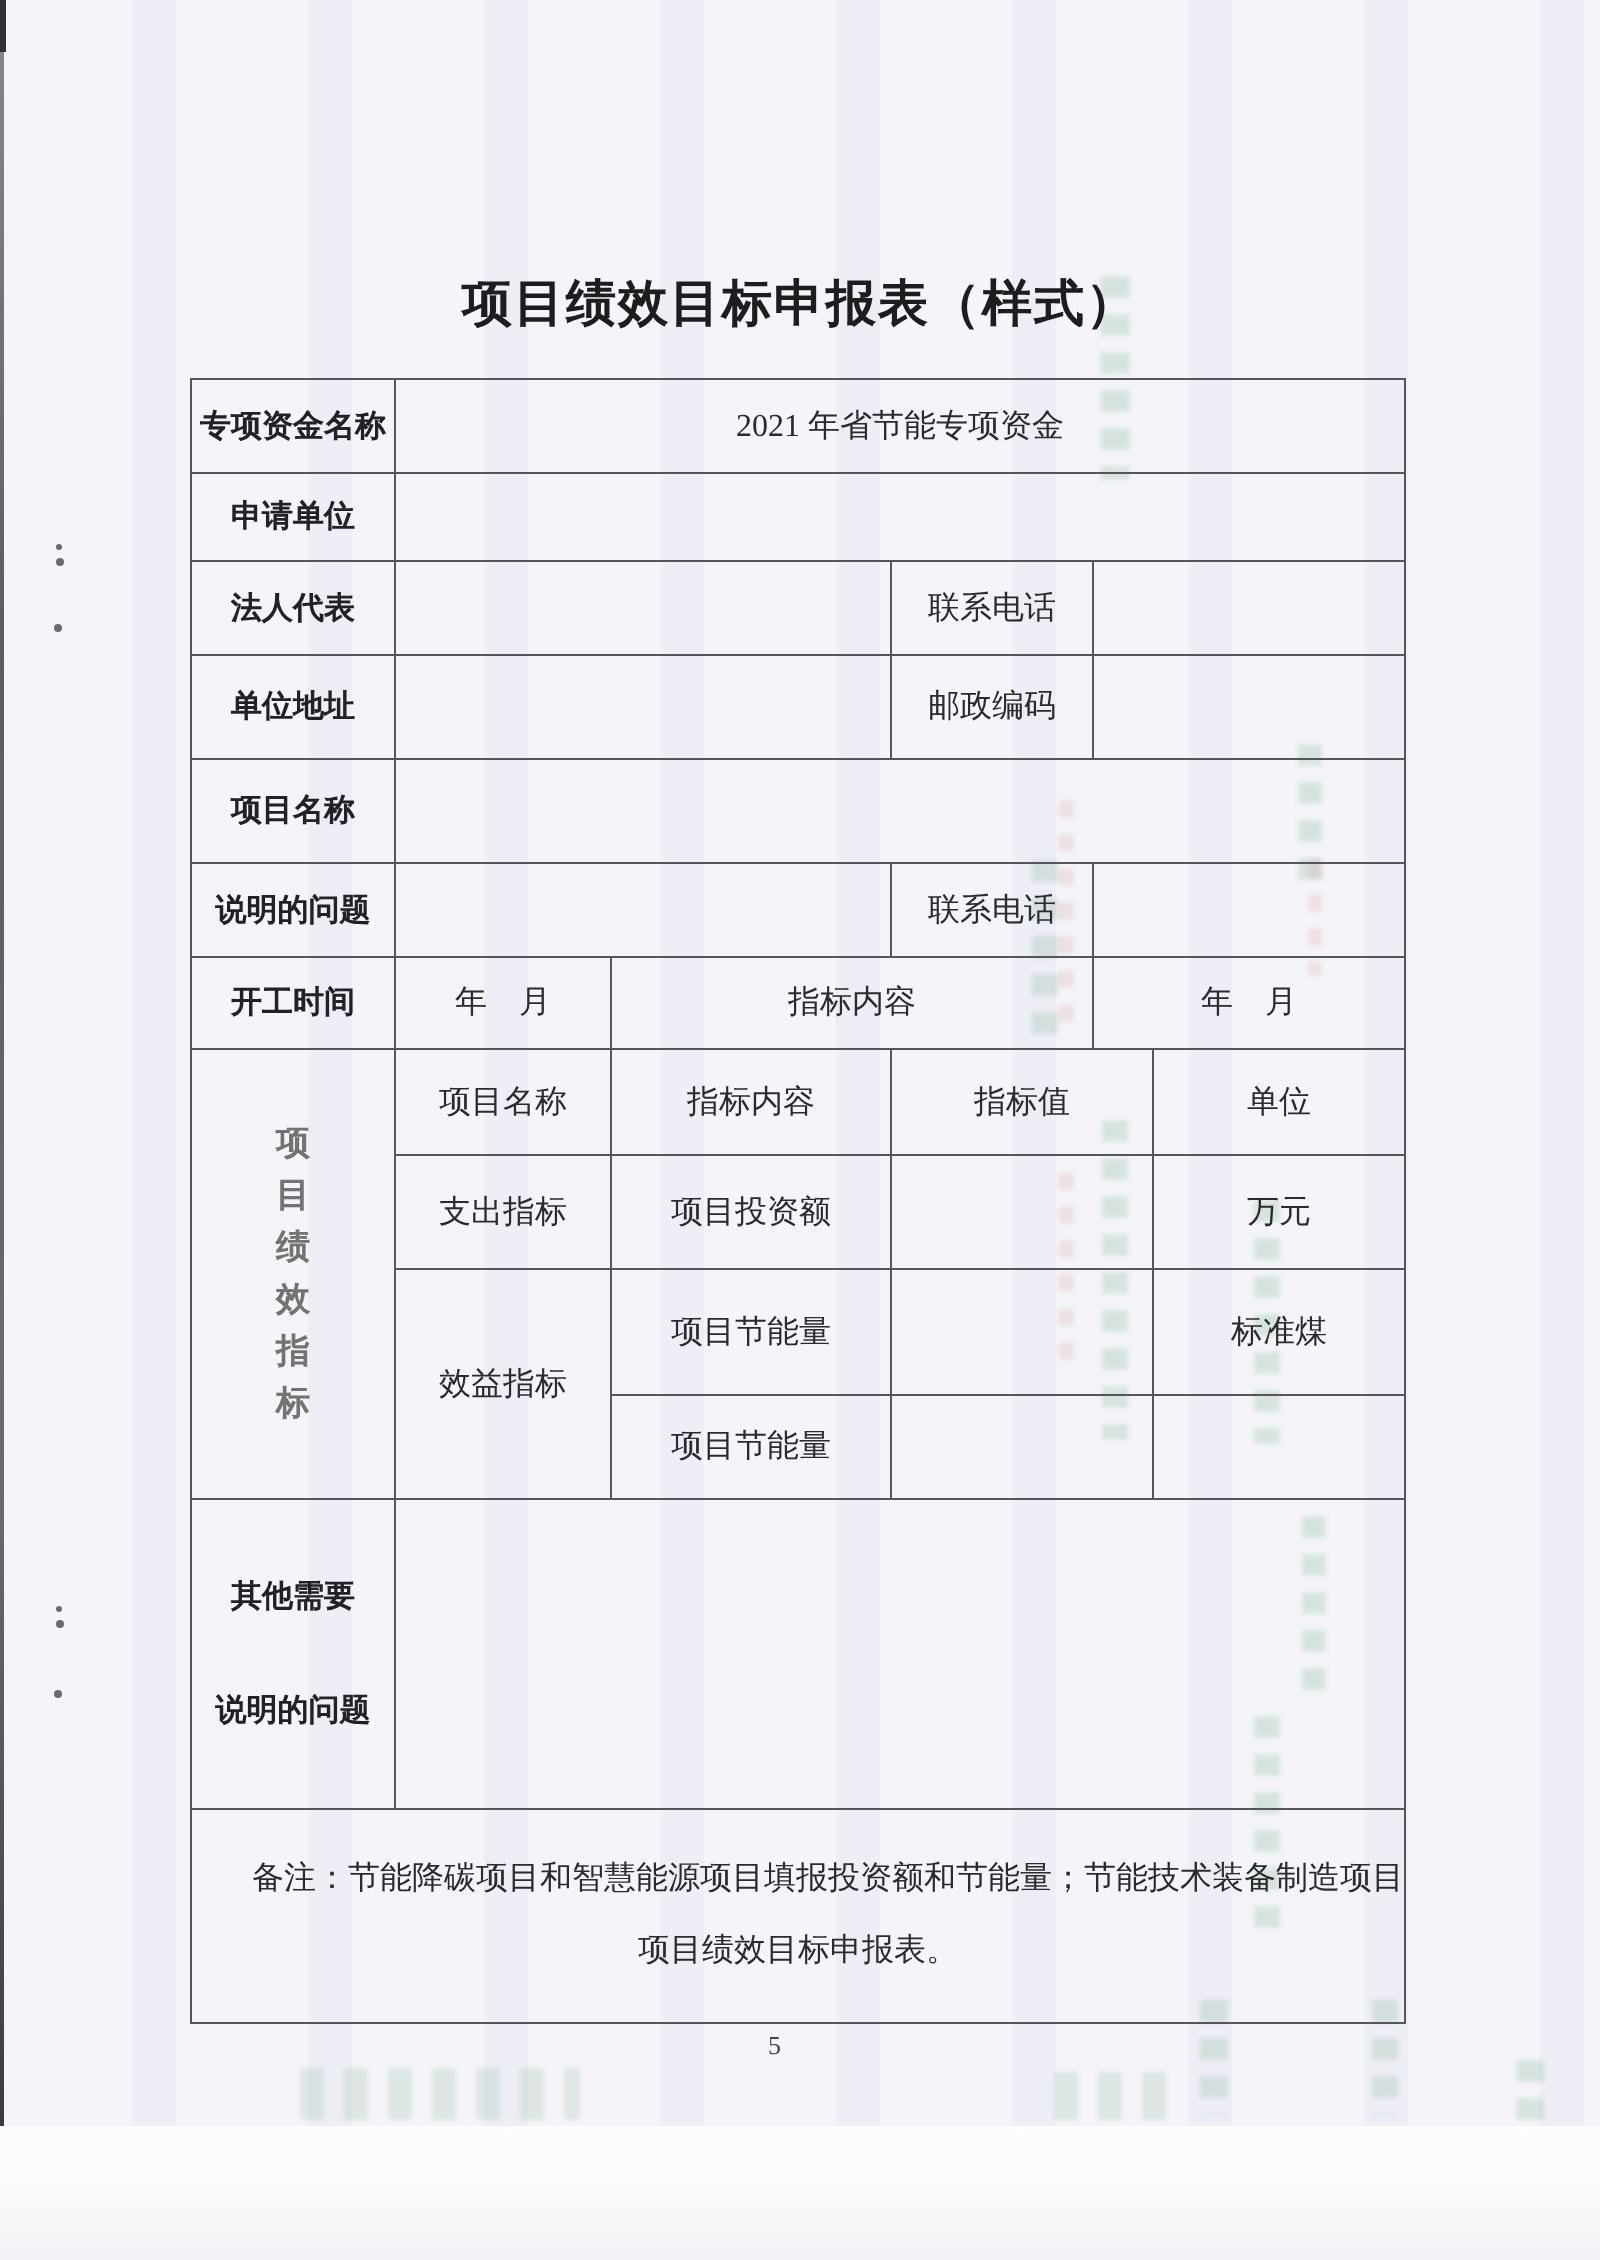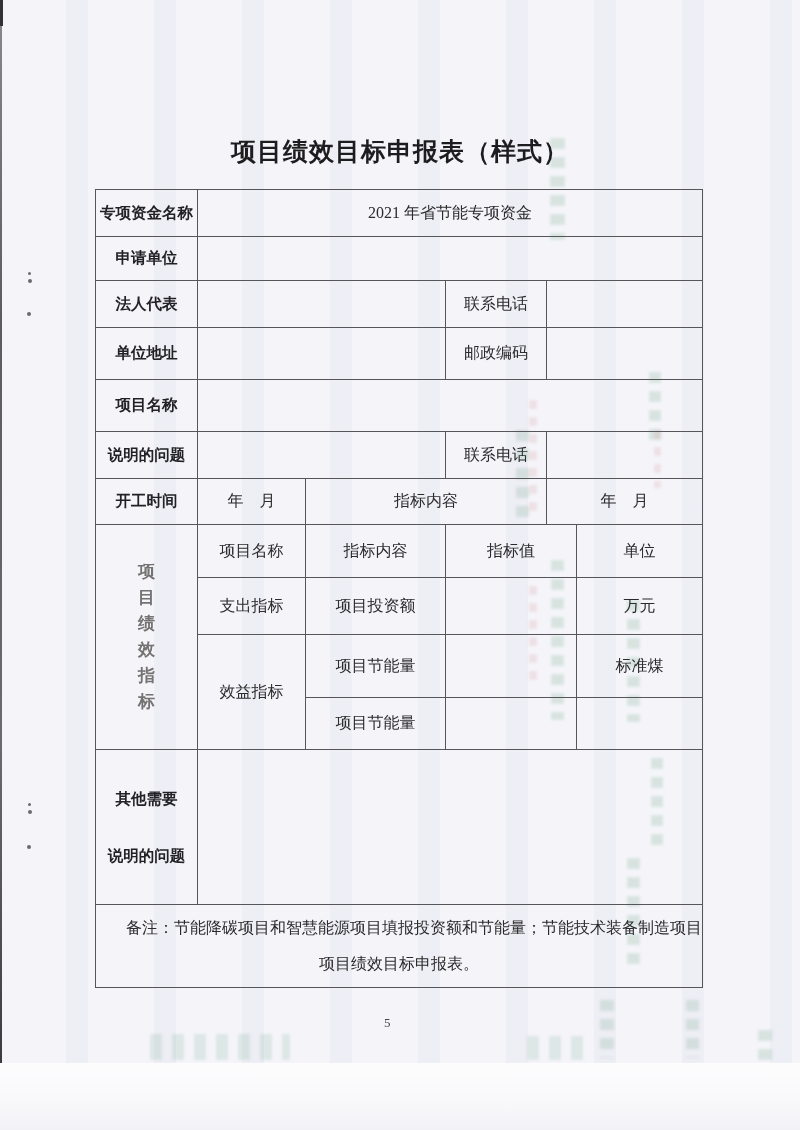--- a/index.html
+++ b/index.html
@@ -190,21 +190,21 @@
     <td colspan="2"></td>
     <td></td>
   </tr>
   <tr style="height:155px">
     <td class="lbl left2 otherlbl">
       <div class="l1">其他需要</div>
       <div class="l2">说明的问题</div>
     </td>
     <td colspan="5"></td>
   </tr>
-  <tr style="height:83px">
+  <tr style="height:107px">
     <td colspan="6" class="remark">
       <div class="rl1">备注：节能降碳项目和智慧能源项目填报投资额和节能量；节能技术装备制造项目</div>
       <div class="rl2">项目绩效目标申报表。</div>
     </td>
   </tr>
 </tbody>
   </table>
 
 <div class="page-num">5</div>
 

